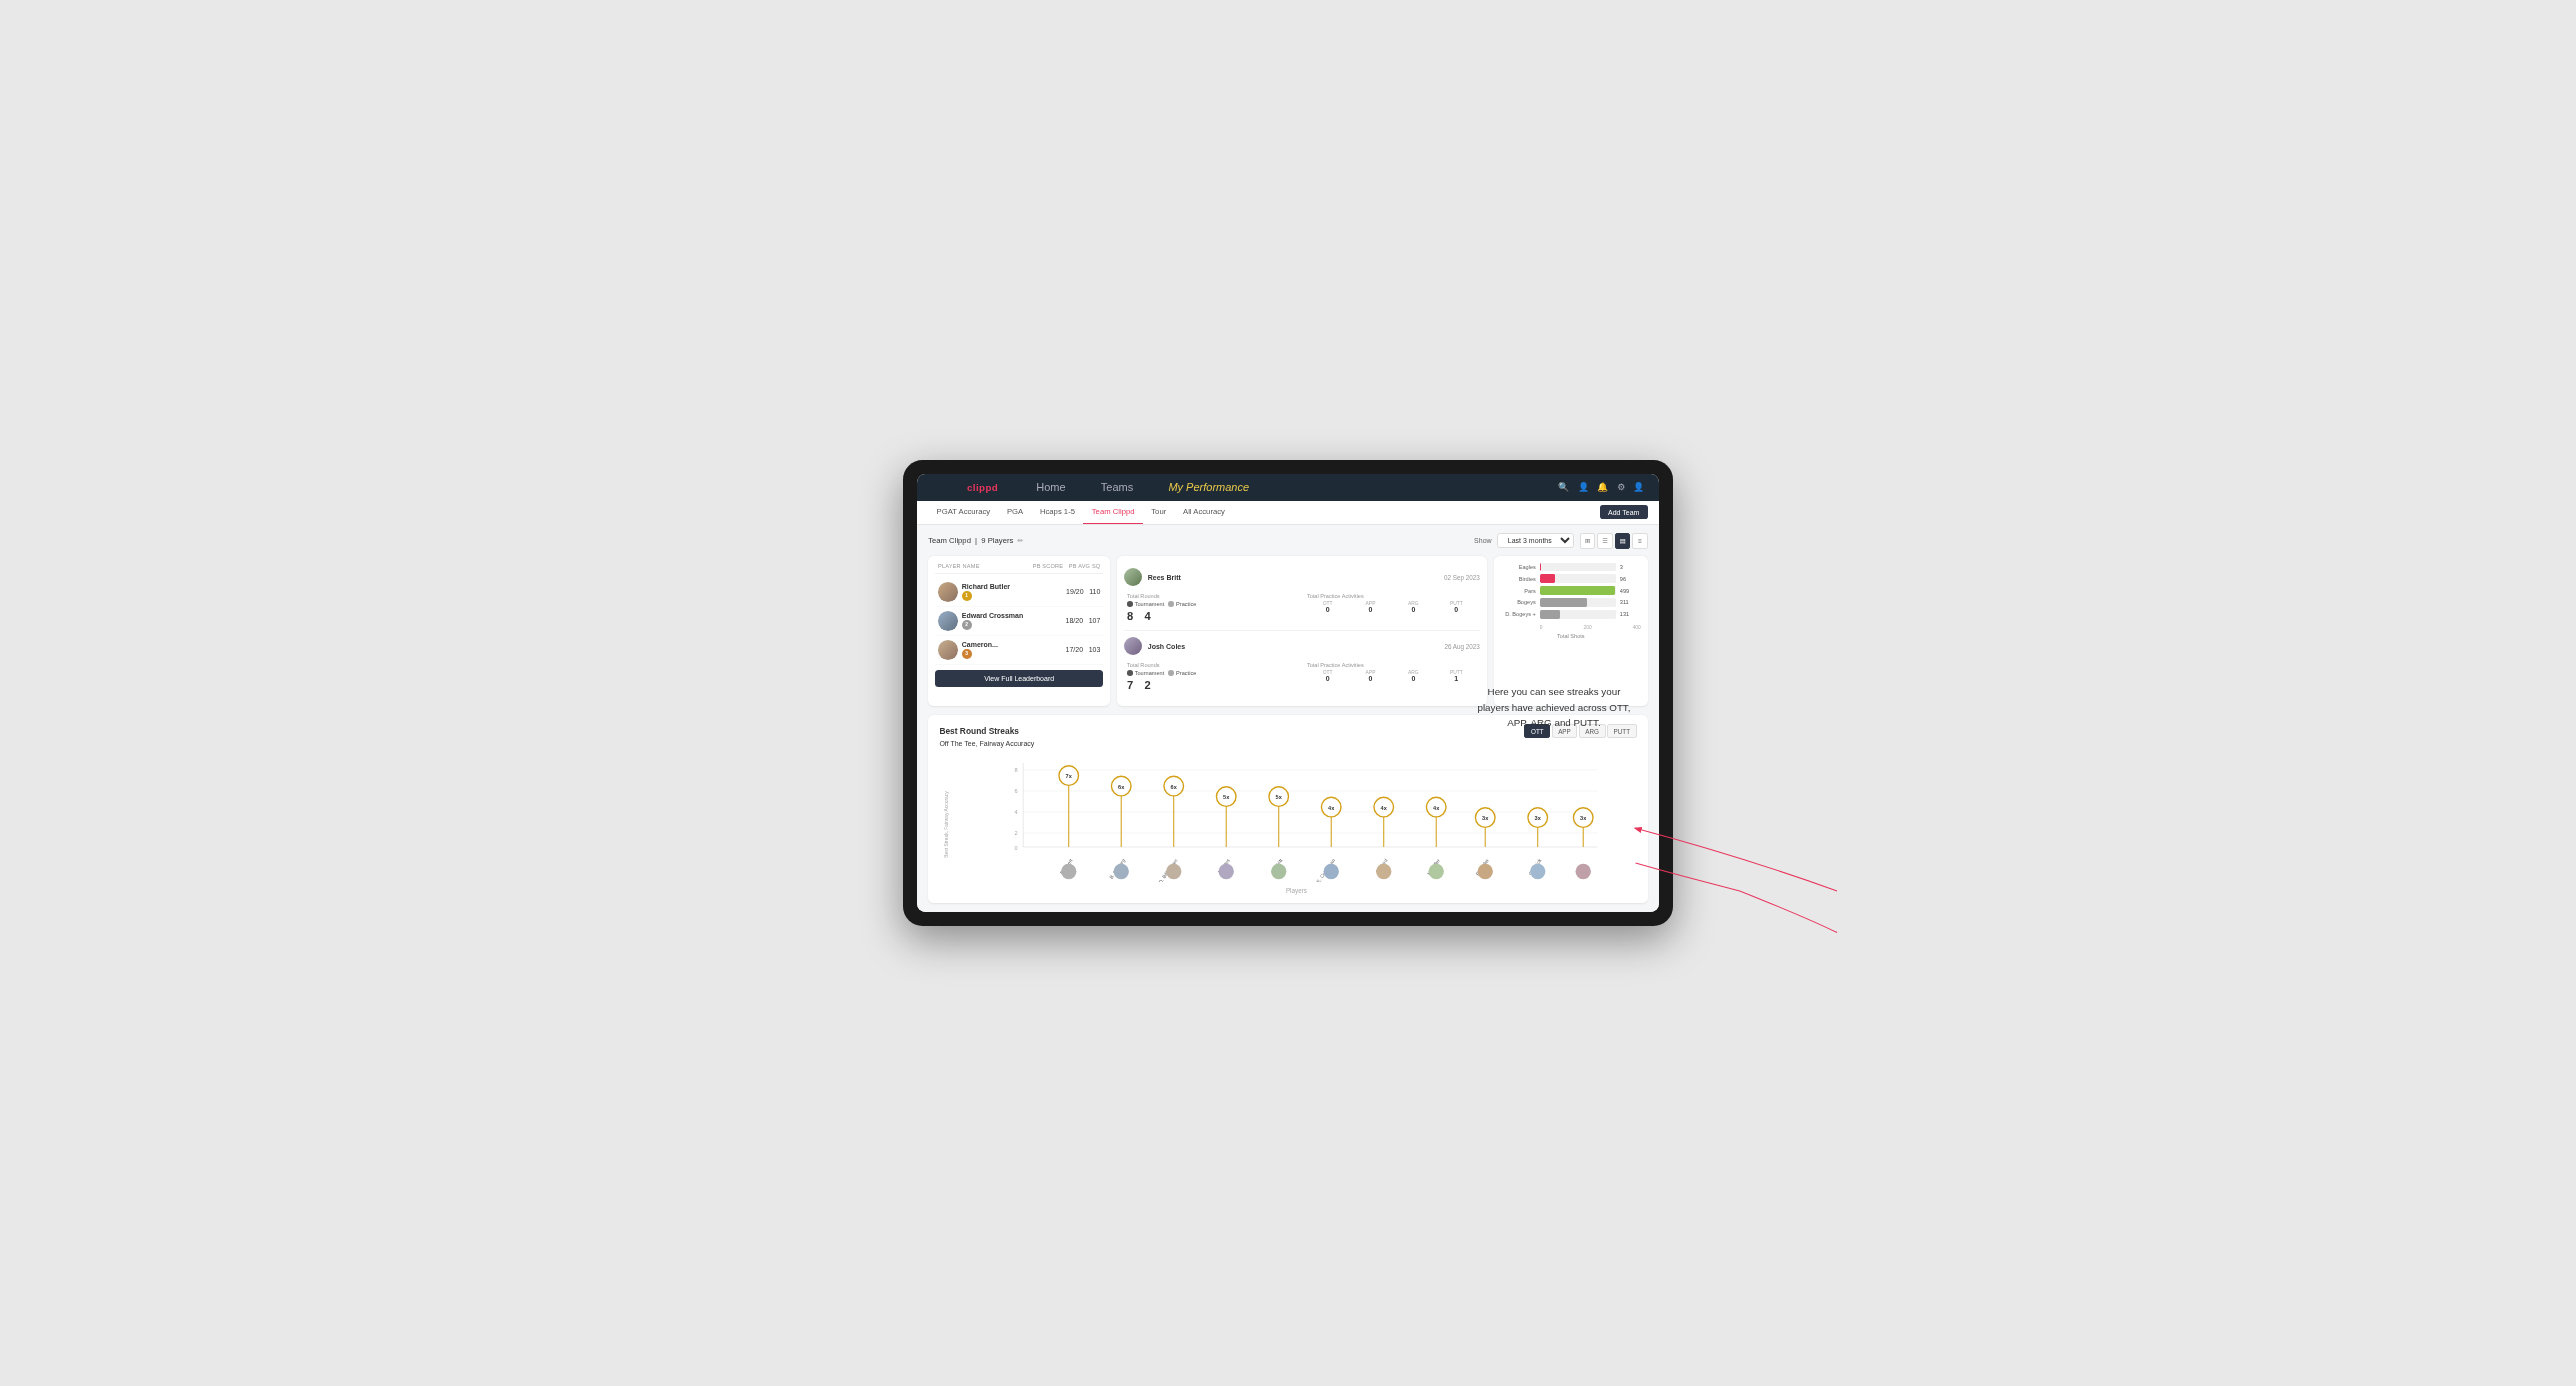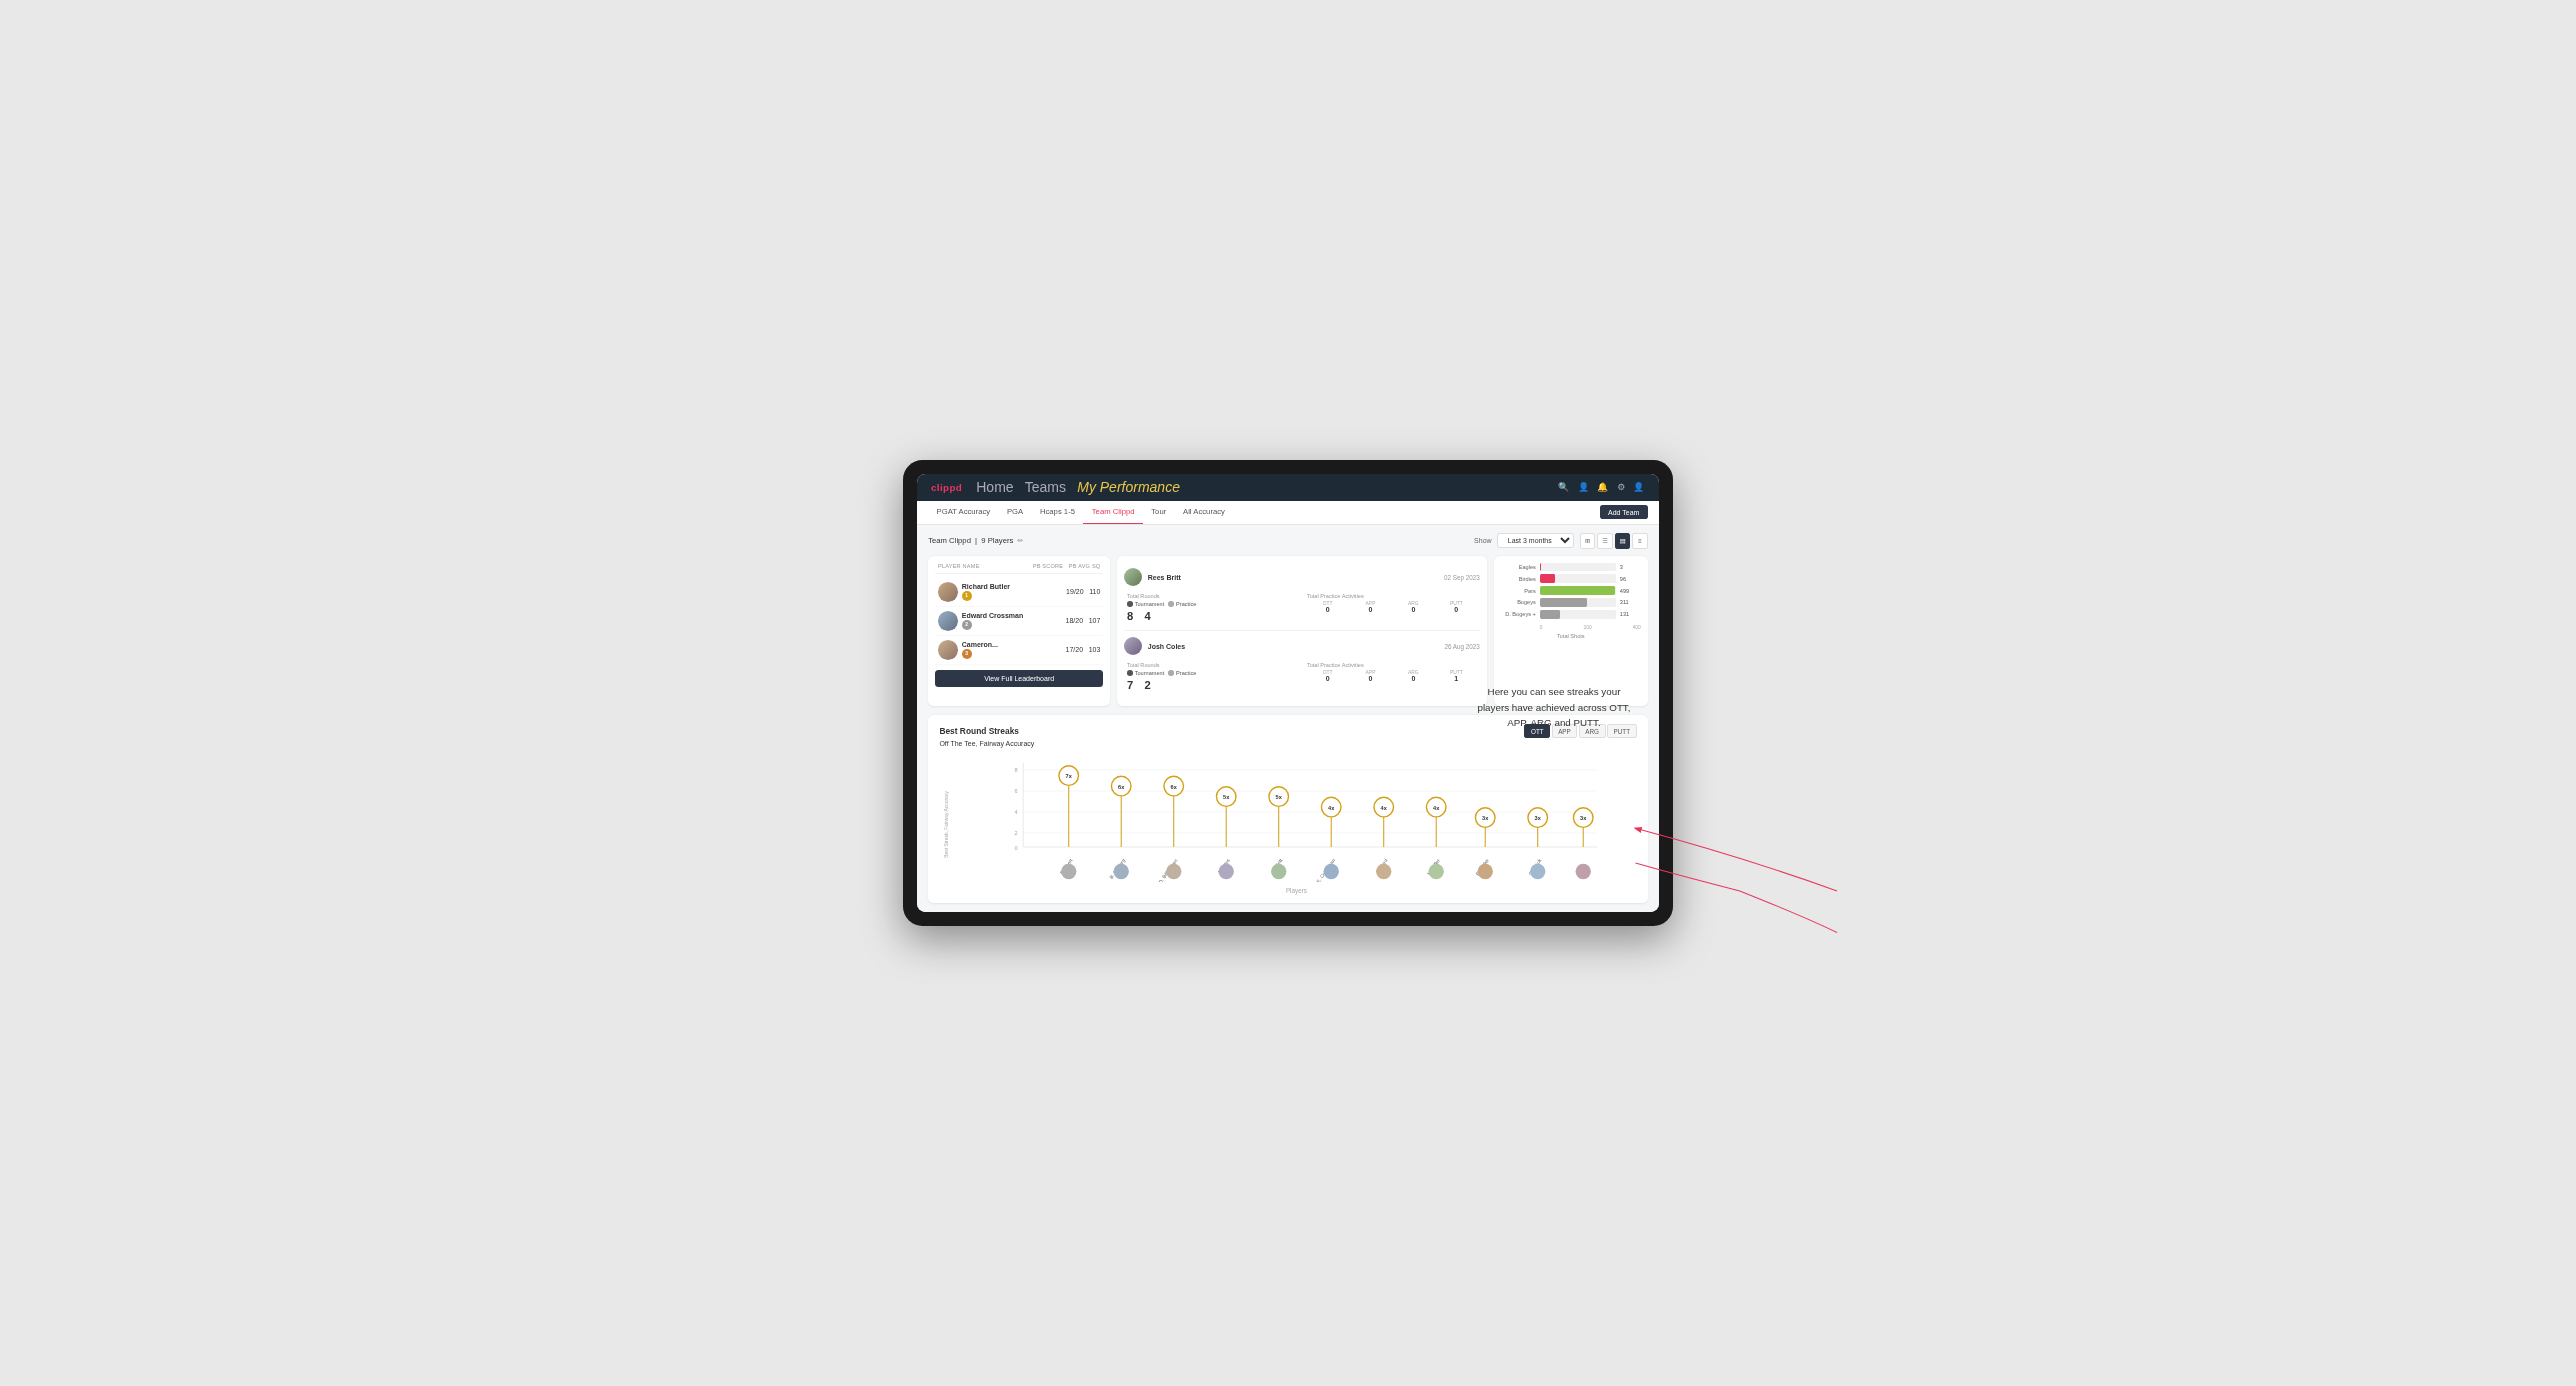--- a/index.html
+++ b/index.html
@@ -36,33 +36,35 @@
       padding: 0 14px;
       height: 26.6px;
       gap: 14px;
     }
 
     .nav-logo {
       color: #e8365d;
       font-weight: 800;
       font-size: 9.8px;
       letter-spacing: 0.4px;
+      margin-left: 36px;
     }
 
     .nav-links {
       display: flex;
       gap: 11.2px;
       flex: 1;
     }
 
     .nav-link {
       color: #aab;
-      font-size: 14px;
+      font-size: 11px;
       cursor: pointer;
       padding: 2.8px 0;
+      margin-left: 24px;
     }
 
     .nav-link.active {
       color: #e8c84a;
       font-style: italic;
     }
 
     .nav-icons {
       display: flex;
       gap: 8.4px;

